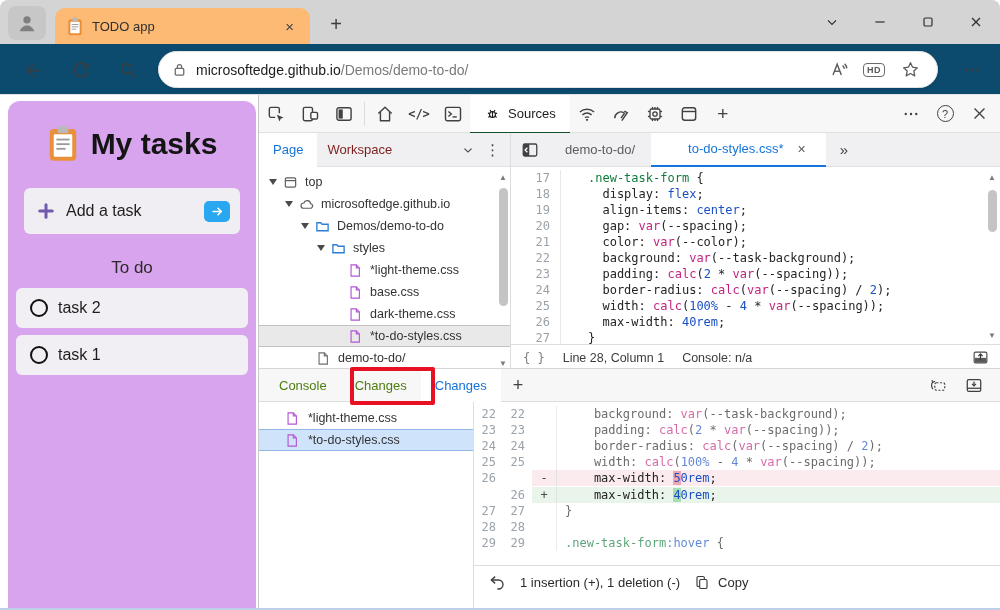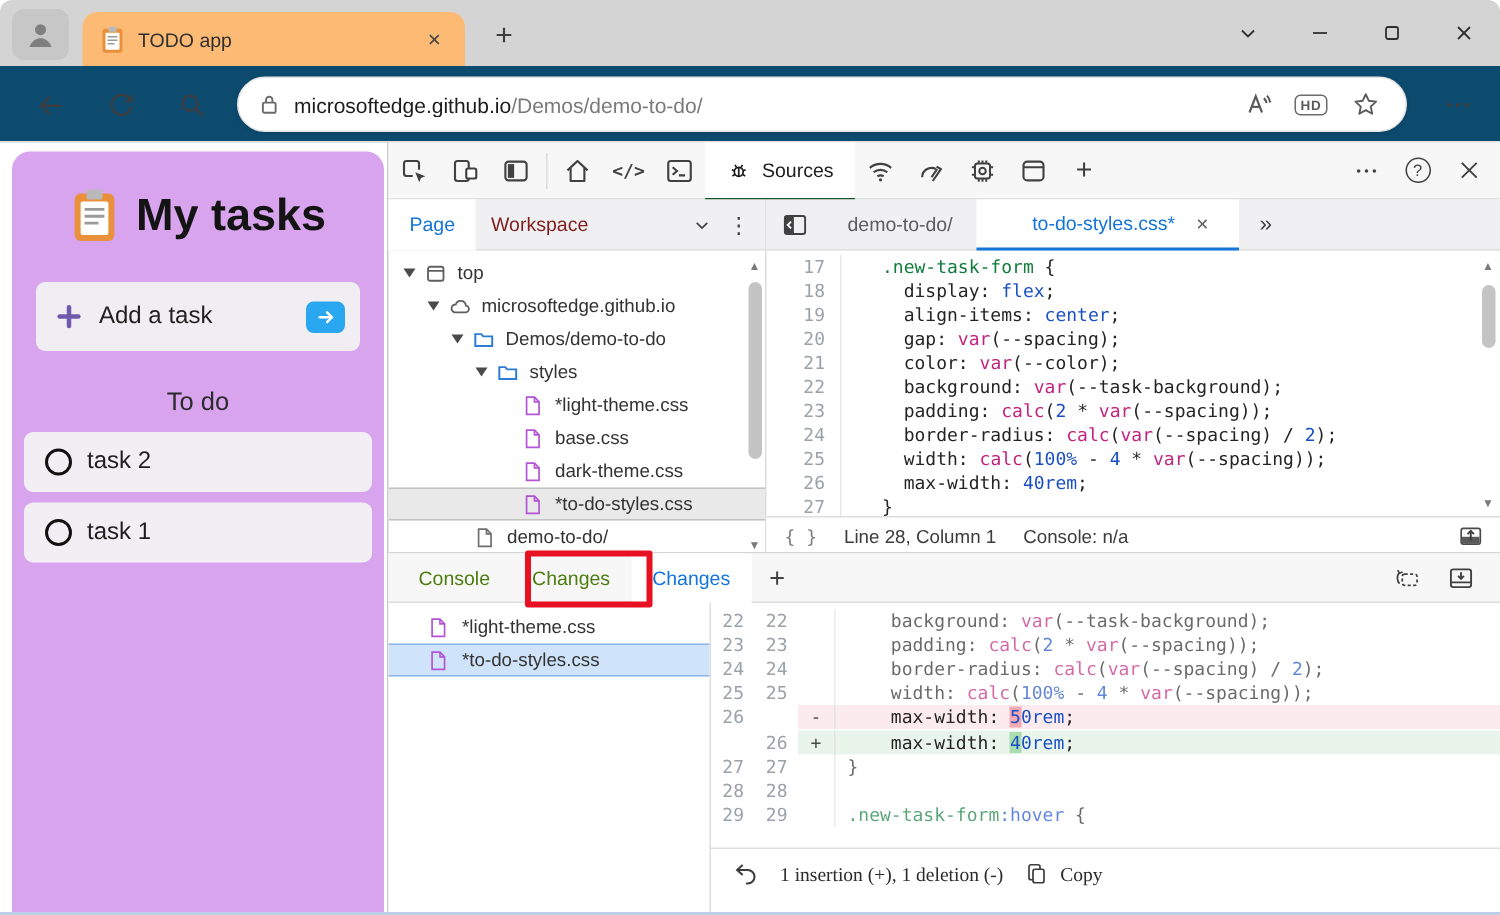--- a/index.html
+++ b/index.html
@@ -107,21 +107,21 @@
   .diff-rows{flex:1;padding-top:4px;overflow:hidden;}
   .drow{display:flex;height:16px;}
   .don,.dnn{width:29px;text-align:right;padding-right:7px;color:#9aa2aa;flex:none;}
   .dmk{width:24px;text-align:center;color:#4c4c4c;flex:none;}
   .dcode{flex:1;border-left:1px solid #e2e2e2;padding-left:8px;white-space:pre;}
   .drow.ctx .dcode{opacity:.68;}
   .drow.del{margin-bottom:1px;}
   .drow.del .dmk,.drow.del .dcode{background:#fcebee;}
   .drow.add .dmk,.drow.add .dcode{background:#e9f5eb;}
   .diff-footer{height:34px;border-top:1px solid #ddd;margin-bottom:9px;display:flex;align-items:center;font-family:"Liberation Sans",sans-serif;font-size:13px;color:#2b2b2b;}
-  .df-item{margin-left:14px;display:flex;align-items:center;gap:8px;font-family:Liberation Serif, serif;}
+  .df-item{margin-left:14px;display:flex;align-items:center;gap:8px;}
 
   
   .annotation{position:absolute;left:350px;top:367px;width:85px;height:38px;border:4px solid #e81123;border-radius:2px;z-index:20;pointer-events:none;}
 
   svg{display:block;}
 </style>
 </head>
 <body>
 
 <div class="window">

